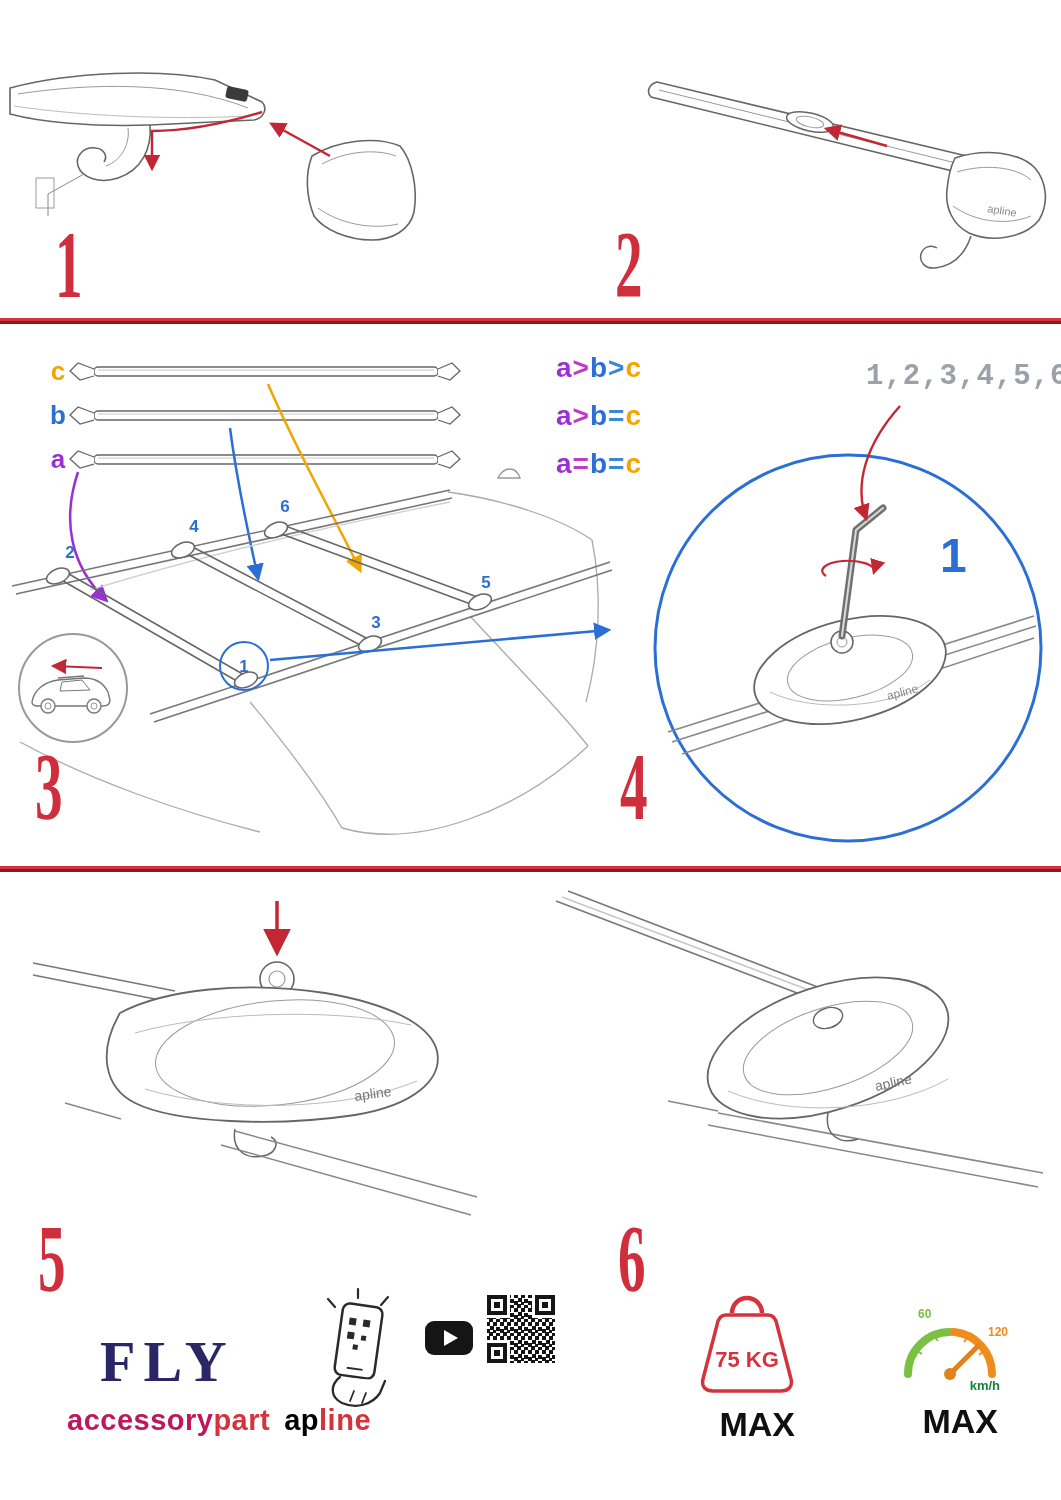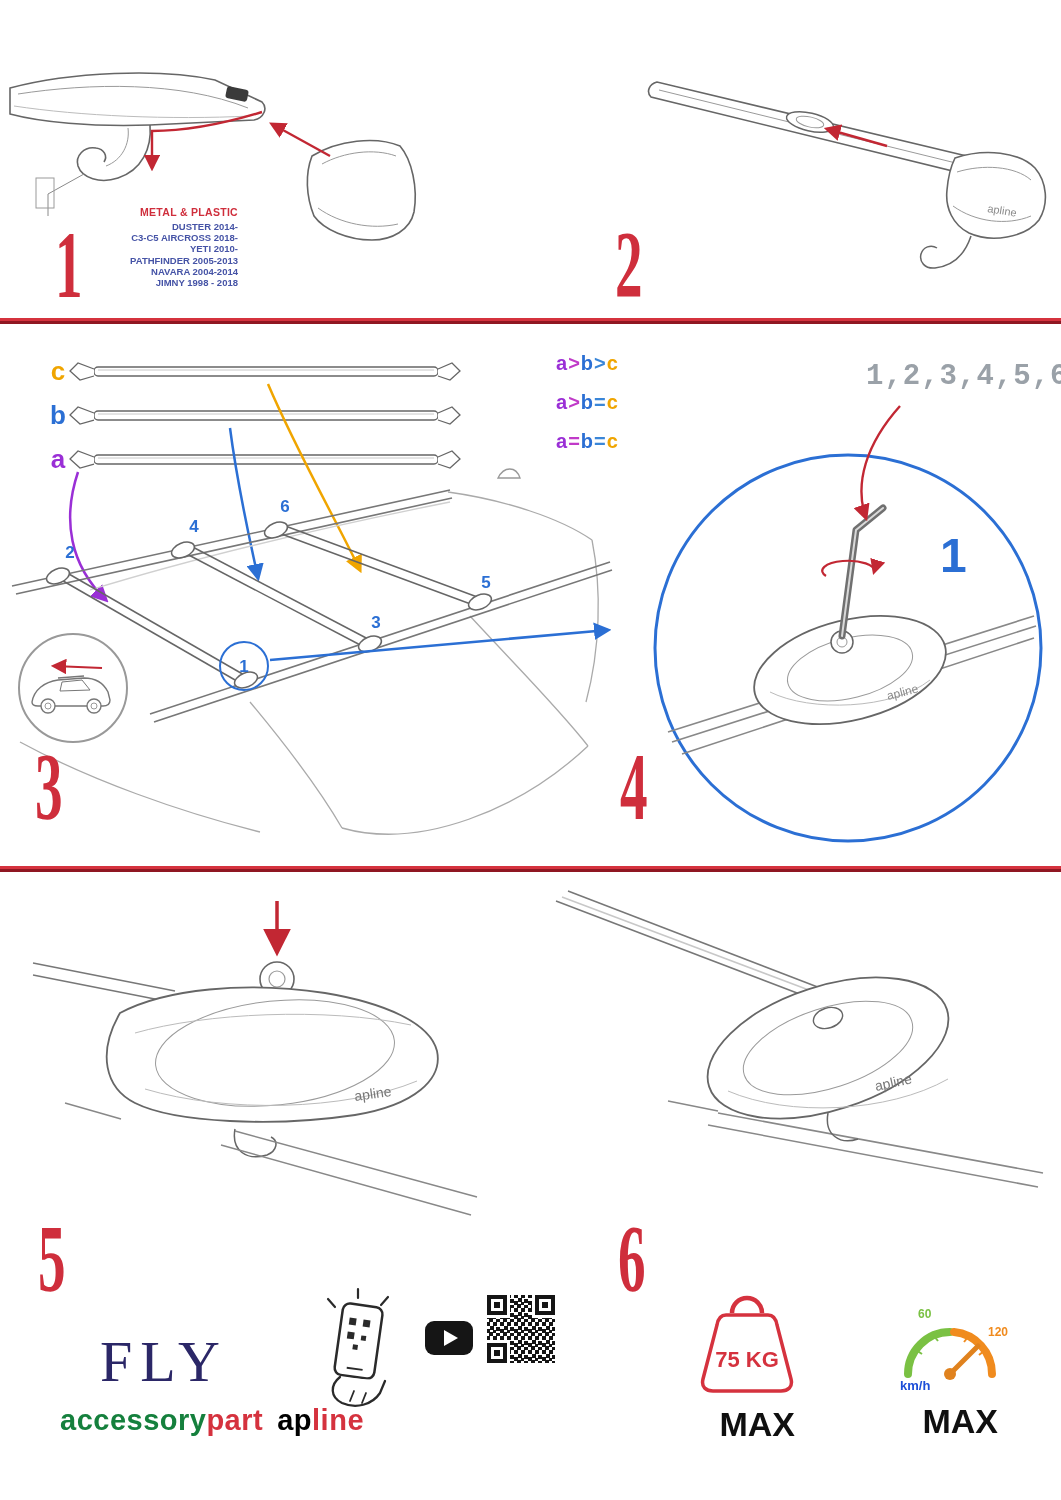--- a/index.html
+++ b/index.html
@@ -14,41 +14,41 @@
 
   .bignum { position:absolute; color:#cf2e3c; font-family:"Liberation Serif", serif;
             font-weight:700; font-size:95px; line-height:1;
             transform:scaleX(0.58); transform-origin:left top; }
 
   .materials { position:absolute; left:100px; top:206px; width:138px; text-align:right; }
   .materials .head { color:#cf2e3c; font-size:10.5px; font-weight:700; letter-spacing:.3px; margin-bottom:3px; }
   .materials .model { color:#4553a6; font-size:9.5px; font-weight:700; line-height:1.18; }
 
   .legend { position:absolute; left:556px; top:352px; }
-  .legend-row { font-size:20px; font-weight:700; letter-spacing:1px; margin-bottom:16px; }
+  .legend-row { font-size:28px; font-weight:700; letter-spacing:1px; margin-bottom:16px; }
   .tok-a { color:#9a2fd6; }
   .tok-b { color:#2b6fd4; }
   .tok-c { color:#f0a500; }
   .tok-op1 { color:#c03ac8; }
   .tok-op2 { color:#3a86d8; }
 
   .sequence { position:absolute; left:866px; top:360px; color:#9aa1a8;
               font-size:29px; font-weight:700; letter-spacing:1px;font-family:Liberation Mono, monospace; }
 
   .fly { position:absolute; left:100px; top:1328px; color:#2b2767;
-         font-family:"Liberation Serif", serif; font-weight:400; font-size:58px; letter-spacing:8px; }
+         font-family:"Liberation Serif", serif; font-weight:700; font-size:58px; letter-spacing:8px; }
   .brandline { position:absolute; left:60px; top:1404px; font-size:29px; font-weight:700; letter-spacing:.5px; }
-  .bl-dark { color:#15803d; }
+  .bl-dark { color:#be185d;margin-left:7px; }
   .bl-red  { color:#d5323e;text-align:right; }
   .bl-gray { color:#000000; }
   .bl-sp   { display:inline-block; width:14px; }
 
   .max-label { position:absolute; font-size:34px; font-weight:700; color:#101010; text-align:right; }
-  .kmh { position:absolute; left:900px; top:1378px; width:100px; text-align:left;
-         font-size:13px; font-weight:700; color:#1d4ed8; }
+  .kmh { position:absolute; left:900px; top:1378px; width:100px; text-align:right;
+         font-size:13px; font-weight:700; color:#15803d; }
 </style>
 </head>
 <body>
 
 <div class="page">
 
   <svg class="abs" style="left:0;top:28px" width="430" height="300" viewBox="0 0 430 300">
     <defs>
       <marker id="ar1" viewBox="0 0 10 10" refX="8" refY="5" markerWidth="7" markerHeight="7" orient="auto">
         <path d="M0,0 L10,5 L0,10 Z" fill="#c22733"></path>
@@ -62,29 +62,20 @@
     <path d="M128,100 C130,116 122,132 106,138" fill="none" stroke="#9a9a9a" stroke-width="1"></path>
     <polyline points="84,146 48,166 48,188" fill="none" stroke="#8a8a8a" stroke-width="1"></polyline>
     <rect x="36" y="150" width="18" height="30" fill="none" stroke="#9a9a9a" stroke-width="1"></rect>
     <path d="M312,128 C338,112 376,108 400,118 C412,132 418,160 414,184 C410,202 392,212 372,212 C348,212 324,202 314,188 C306,168 305,146 312,128 Z" fill="#fff" stroke="#666" stroke-width="1.6"></path>
     <path d="M322,136 C344,124 374,120 396,128" fill="none" stroke="#9a9a9a" stroke-width="1"></path>
     <path d="M318,180 C340,196 372,202 398,196" fill="none" stroke="#9a9a9a" stroke-width="1"></path>
     <path d="M330,128 L272,96" fill="none" stroke="#c22733" stroke-width="2.4" marker-end="url(#ar1)"></path>
     <path d="M262,84 C210,100 175,103 152,103 L152,140" fill="none" stroke="#c22733" stroke-width="2.4" marker-end="url(#ar1)"></path>
   </svg>
 
-  <div class="materials">
-    <div class="head">METAL &amp; PLASTIC</div>
-    <div class="model">DUSTER 2014-</div>
-    <div class="model">C3-C5 AIRCROSS 2018-</div>
-    <div class="model">YETI 2010-</div>
-    <div class="model">PATHFINDER 2005-2013</div>
-    <div class="model">NAVARA 2004-2014</div>
-    <div class="model">JIMNY 1998 - 2018</div>
-  </div>
 
   <div class="bignum" style="left:55px;top:218px">1</div>
 
   <svg class="abs" style="left:635px;top:40px" width="426" height="250" viewBox="0 0 426 250">
     <defs>
       <marker id="ar2" viewBox="0 0 10 10" refX="8" refY="5" markerWidth="7" markerHeight="7" orient="auto">
         <path d="M0,0 L10,5 L0,10 Z" fill="#c22733"></path>
       </marker>
     </defs>
     <path d="M22,42 C14,44 11,52 16,57 L330,134 L340,118 Z" fill="#fff" stroke="#666" stroke-width="1.6"></path>

